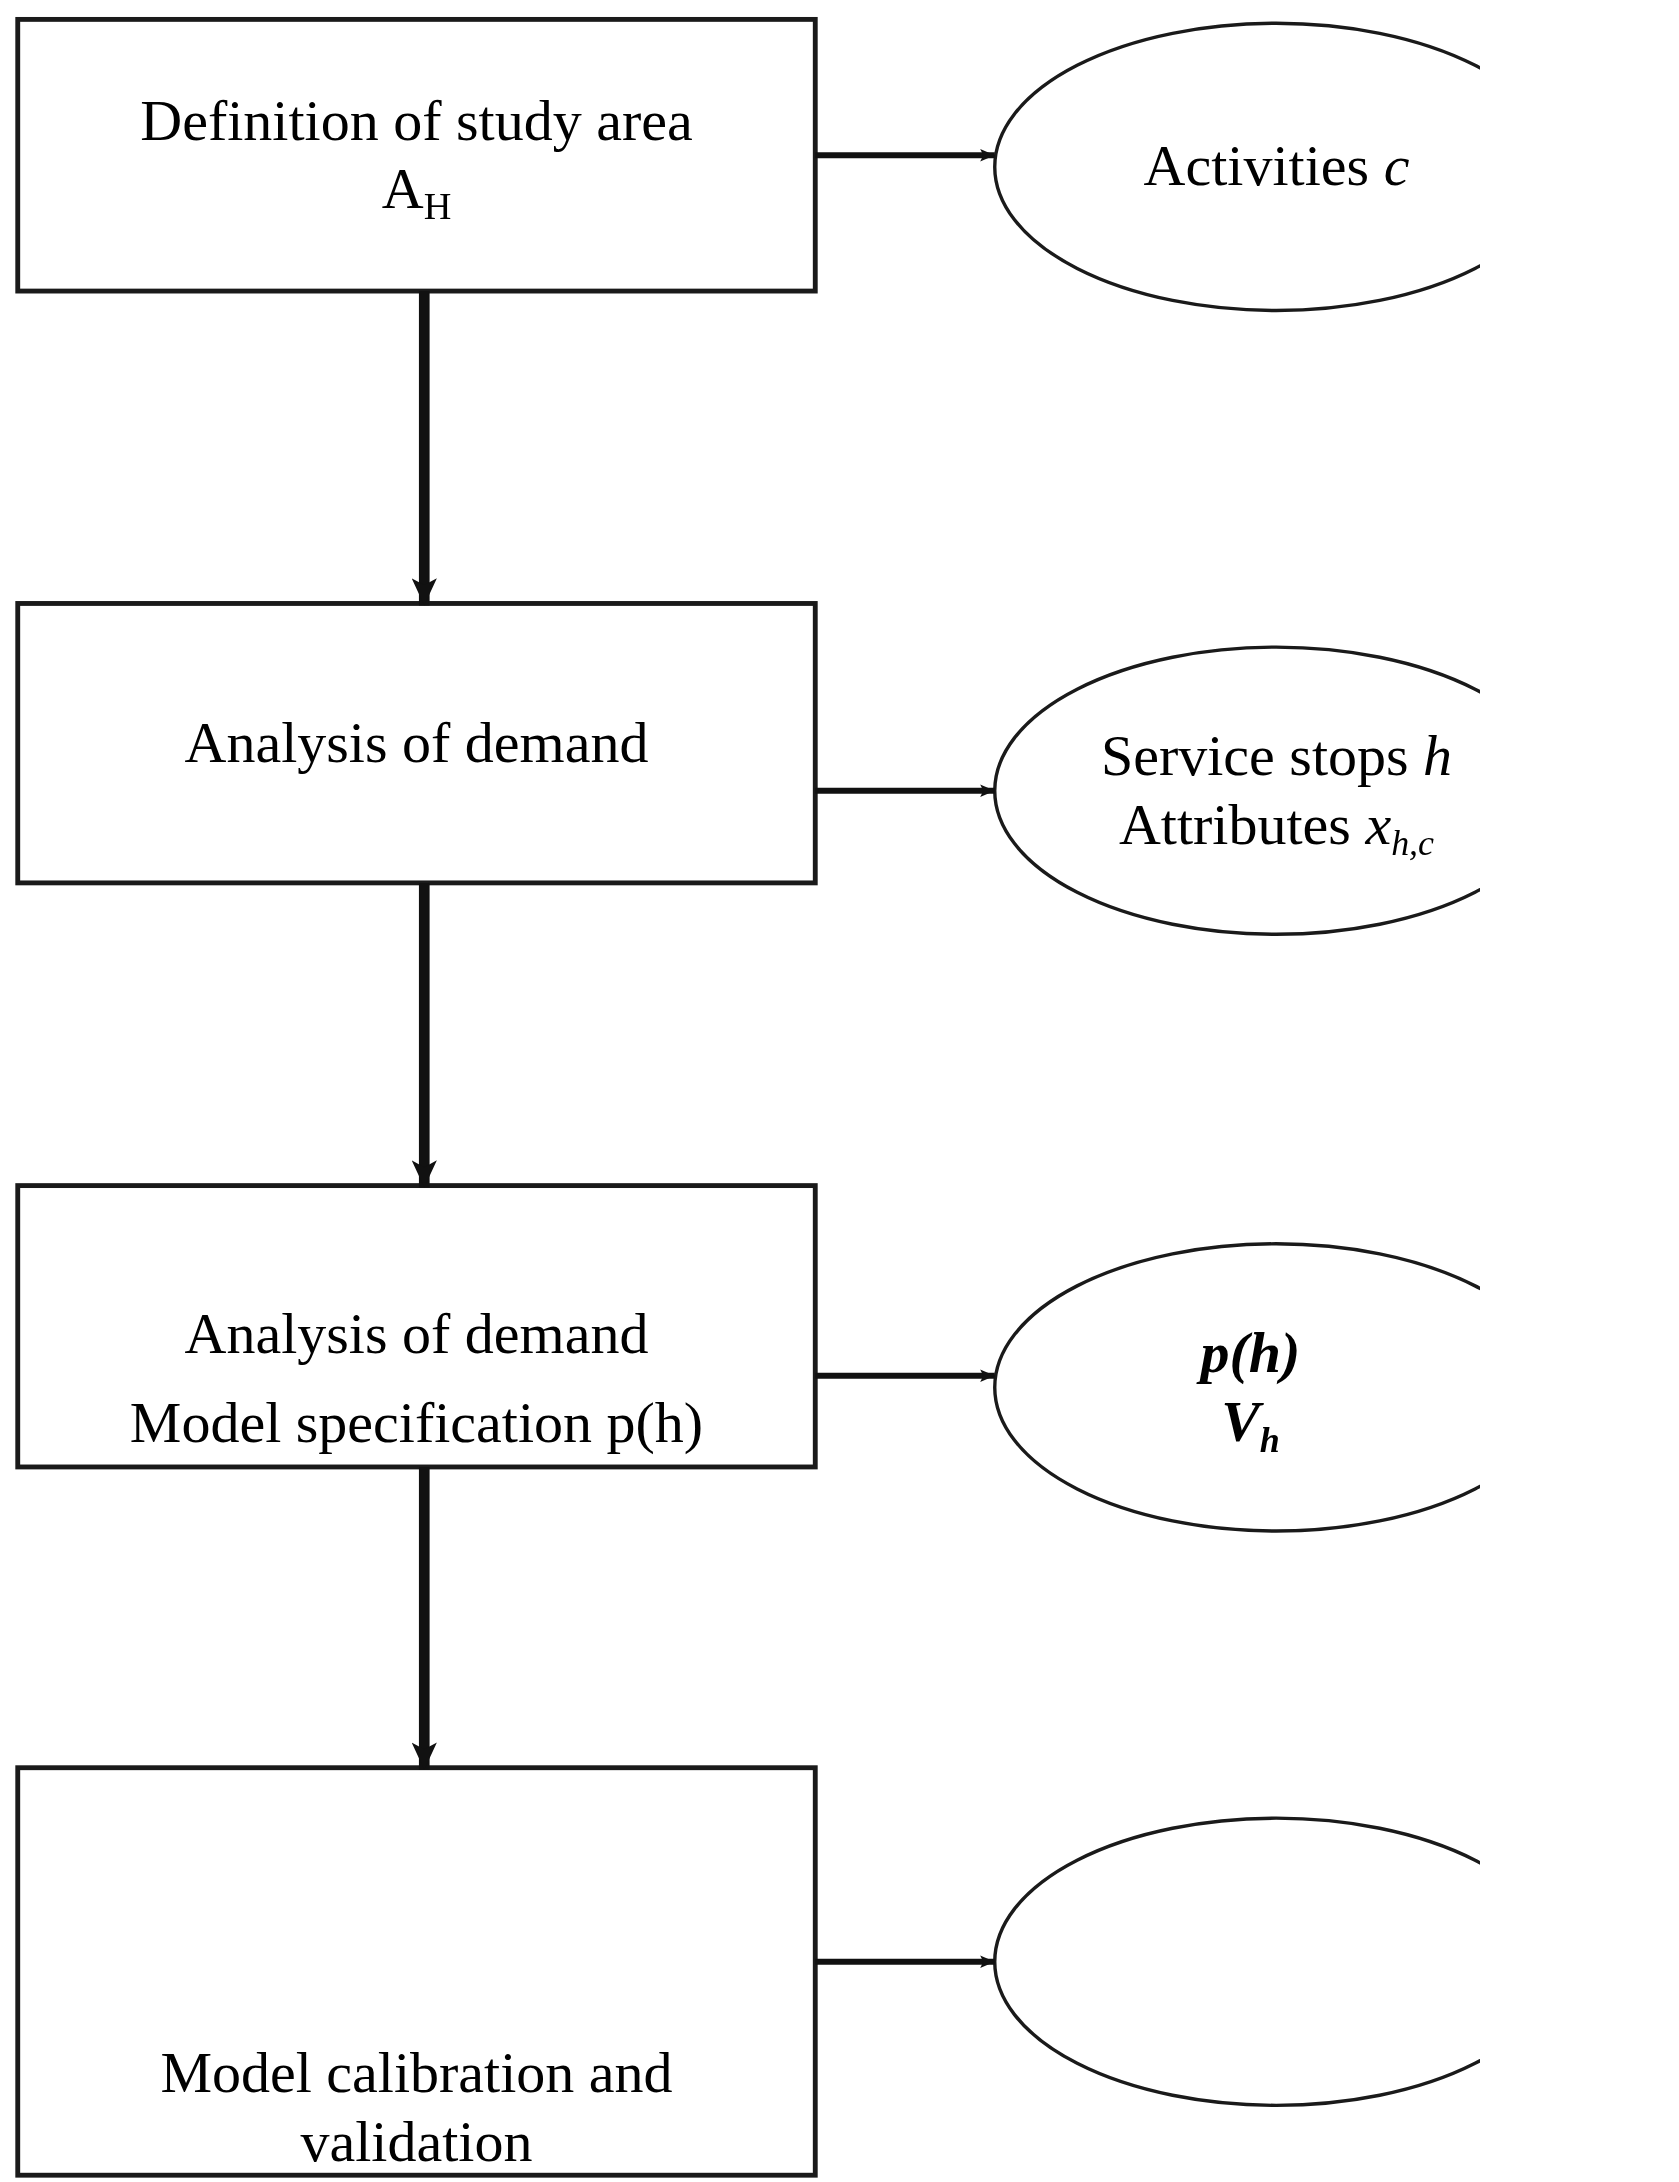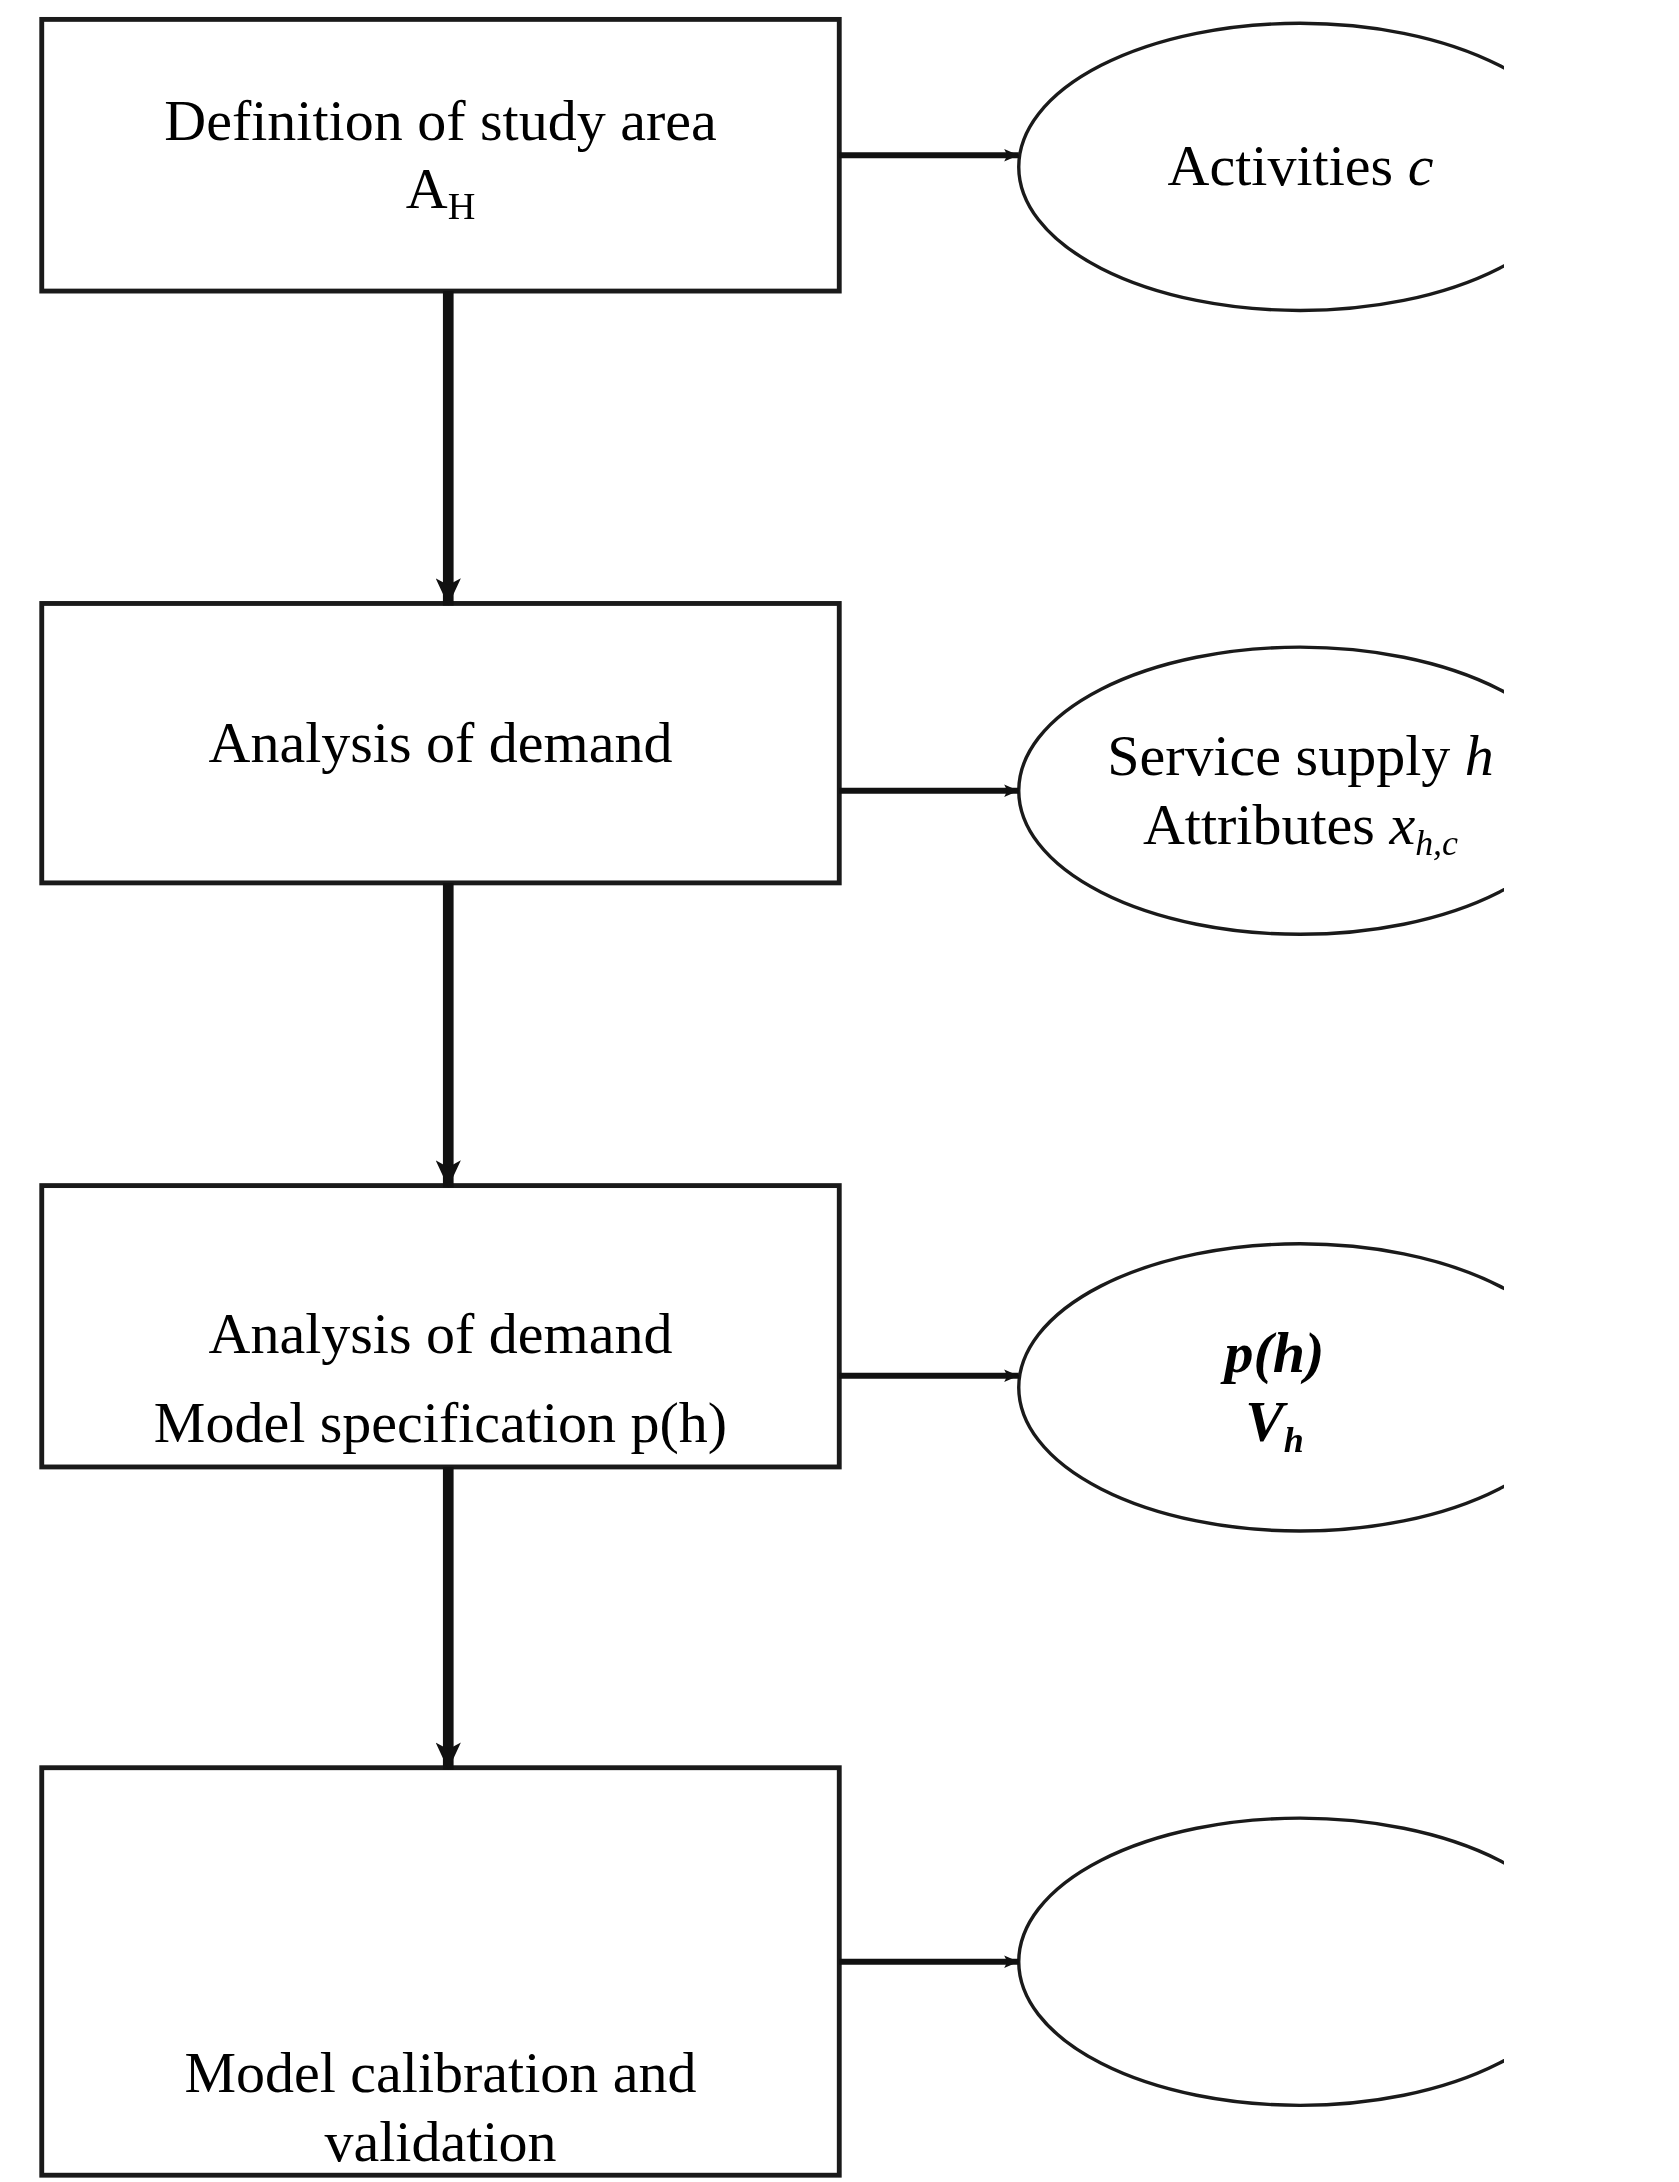--- a/index.html
+++ b/index.html
@@ -10,21 +10,20 @@
   body {
     font-family: "Liberation Serif", "DejaVu Serif", serif;
     color: #000000;
   }
   #flow-root {
     position: relative;
     width: 1480px;
     height: 2182px;
     background: #ffffff;
     overflow: hidden;
-    margin-left: 24px;
   }
   #flow-svg {
     position: absolute;
     top: 0;
     left: 0;
     width: 1680px;
     height: 2182px;
   }
   .node-label {
     position: absolute;
@@ -122,21 +121,21 @@
   </div>
 
   <div class="node-label output-label" style="left:995px; top:23px; width:563px; height:287px;">
     <span class="ln">
       <span>Activities </span><span class="it">c</span>
     </span>
   </div>
 
   <div class="node-label output-label" style="left:995px; top:647px; width:563px; height:287px;">
     <span class="ln">
-      <span>Service supply </span><span class="it">h</span>
+      <span>Service stops </span><span class="it">h</span>
     </span>
     <span class="ln">
       <span>Attributes </span><span class="it">x</span><sub class="it-sub">h,c</sub>
     </span>
   </div>
 
   <div class="node-label output-label" style="left:969px; top:1244px; width:563px; height:287px;font-weight:bold;">
     <span class="ln it">p(h)</span>
     <span class="ln">
       <span class="it">V</span><sub class="it-sub">h</sub>

